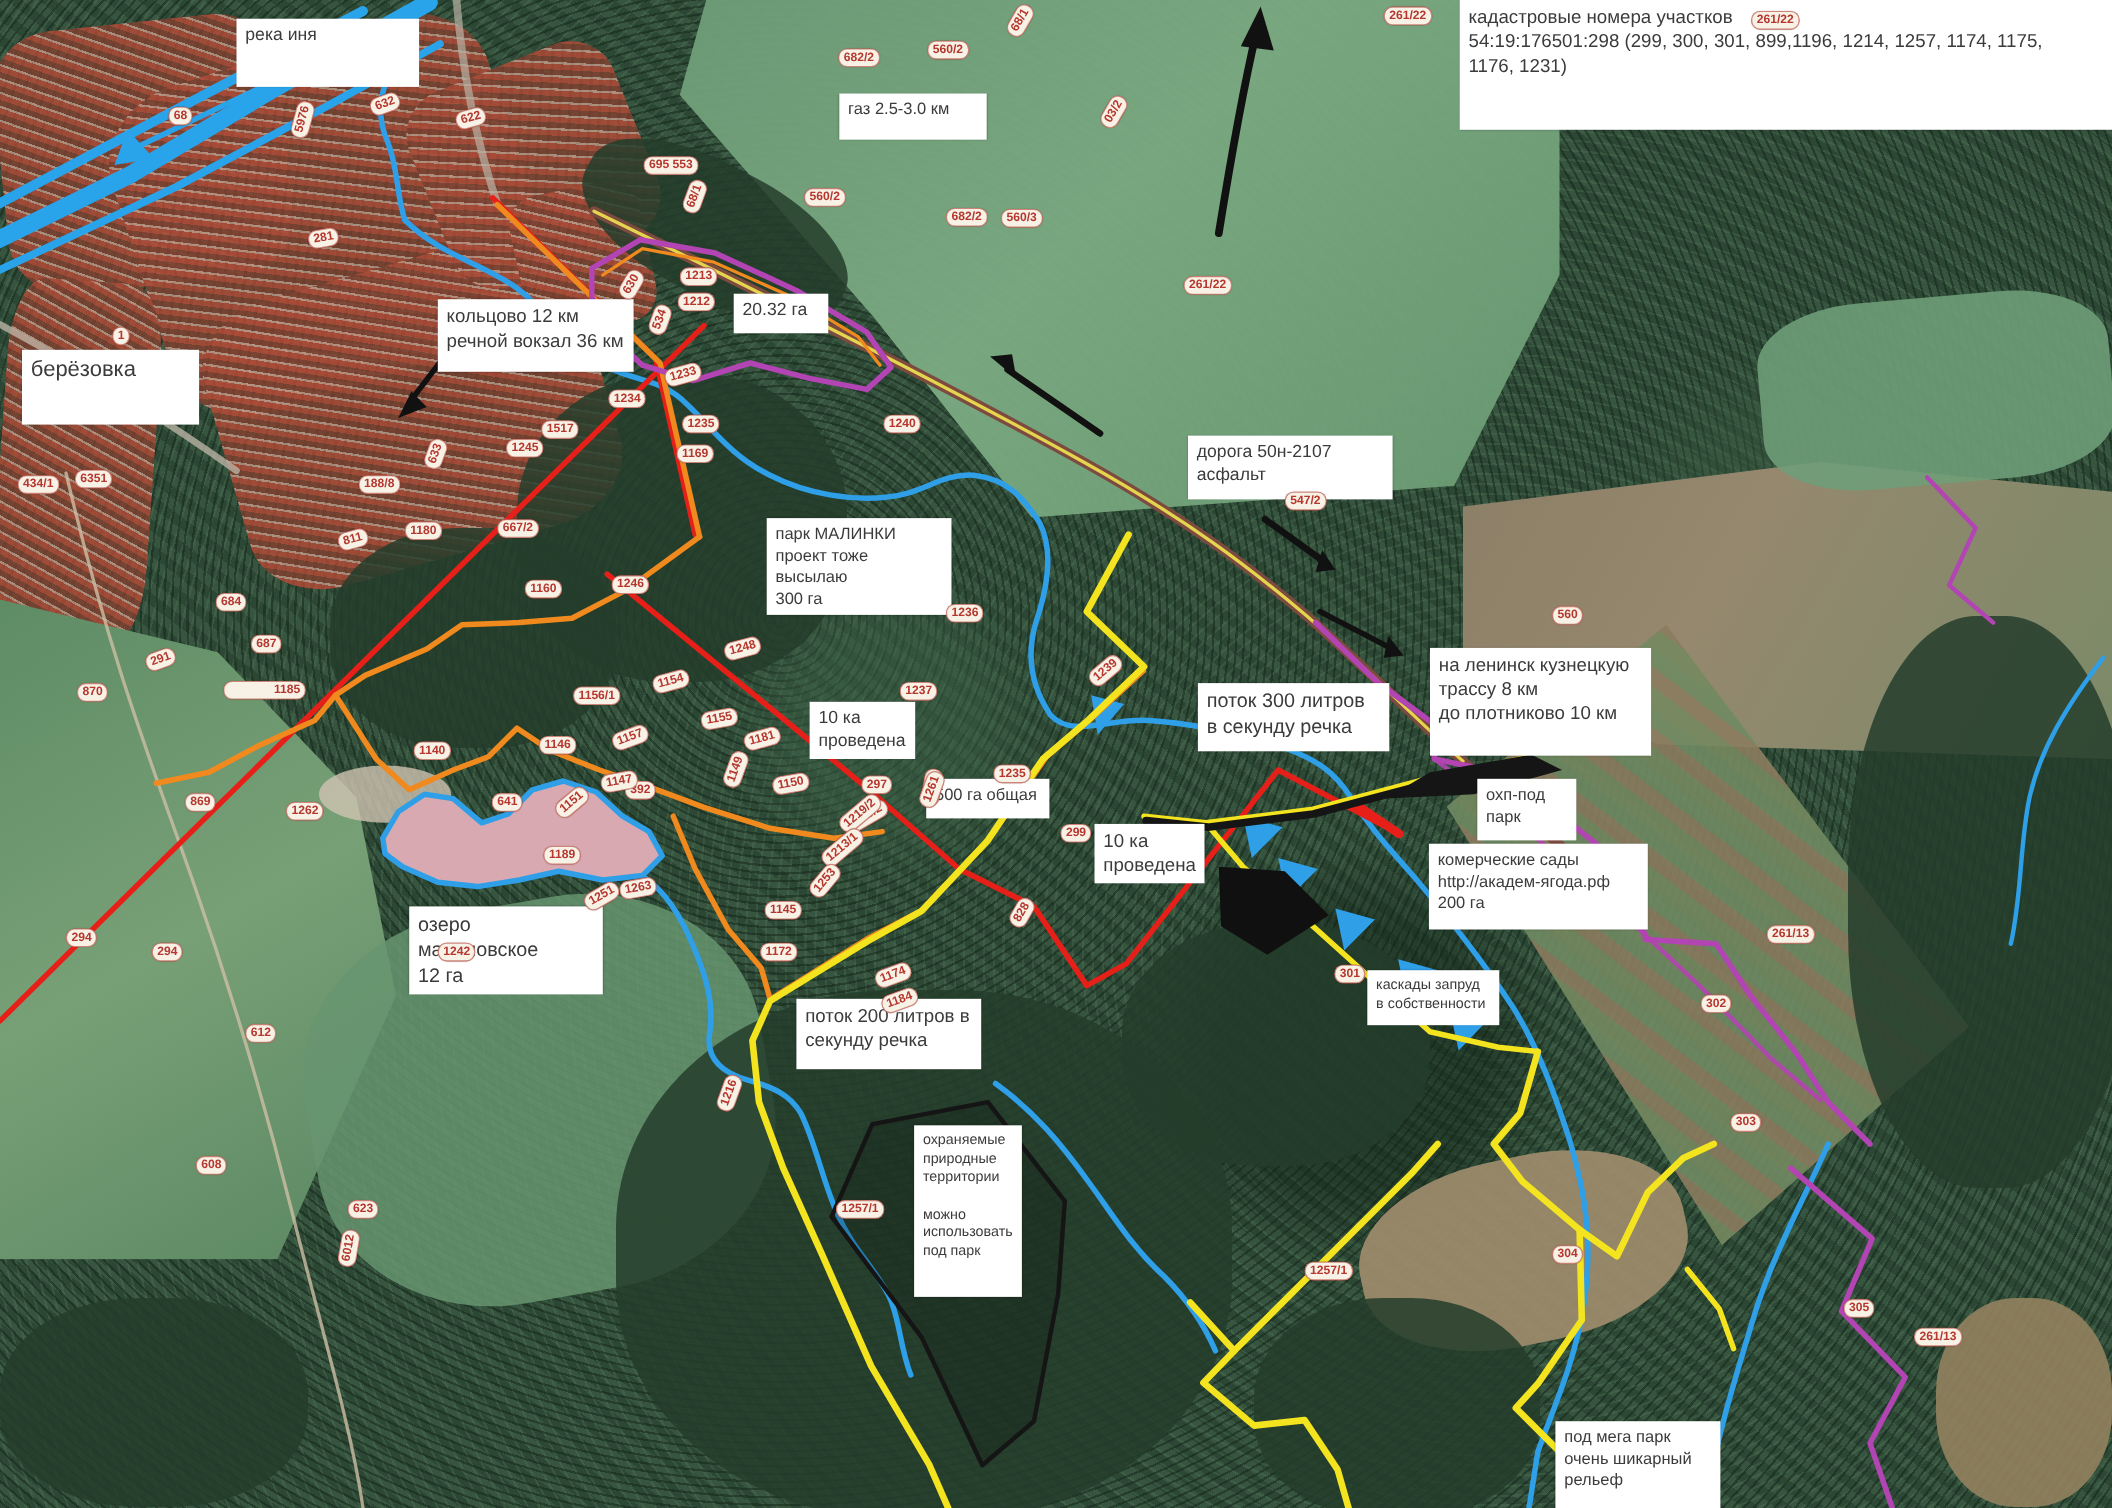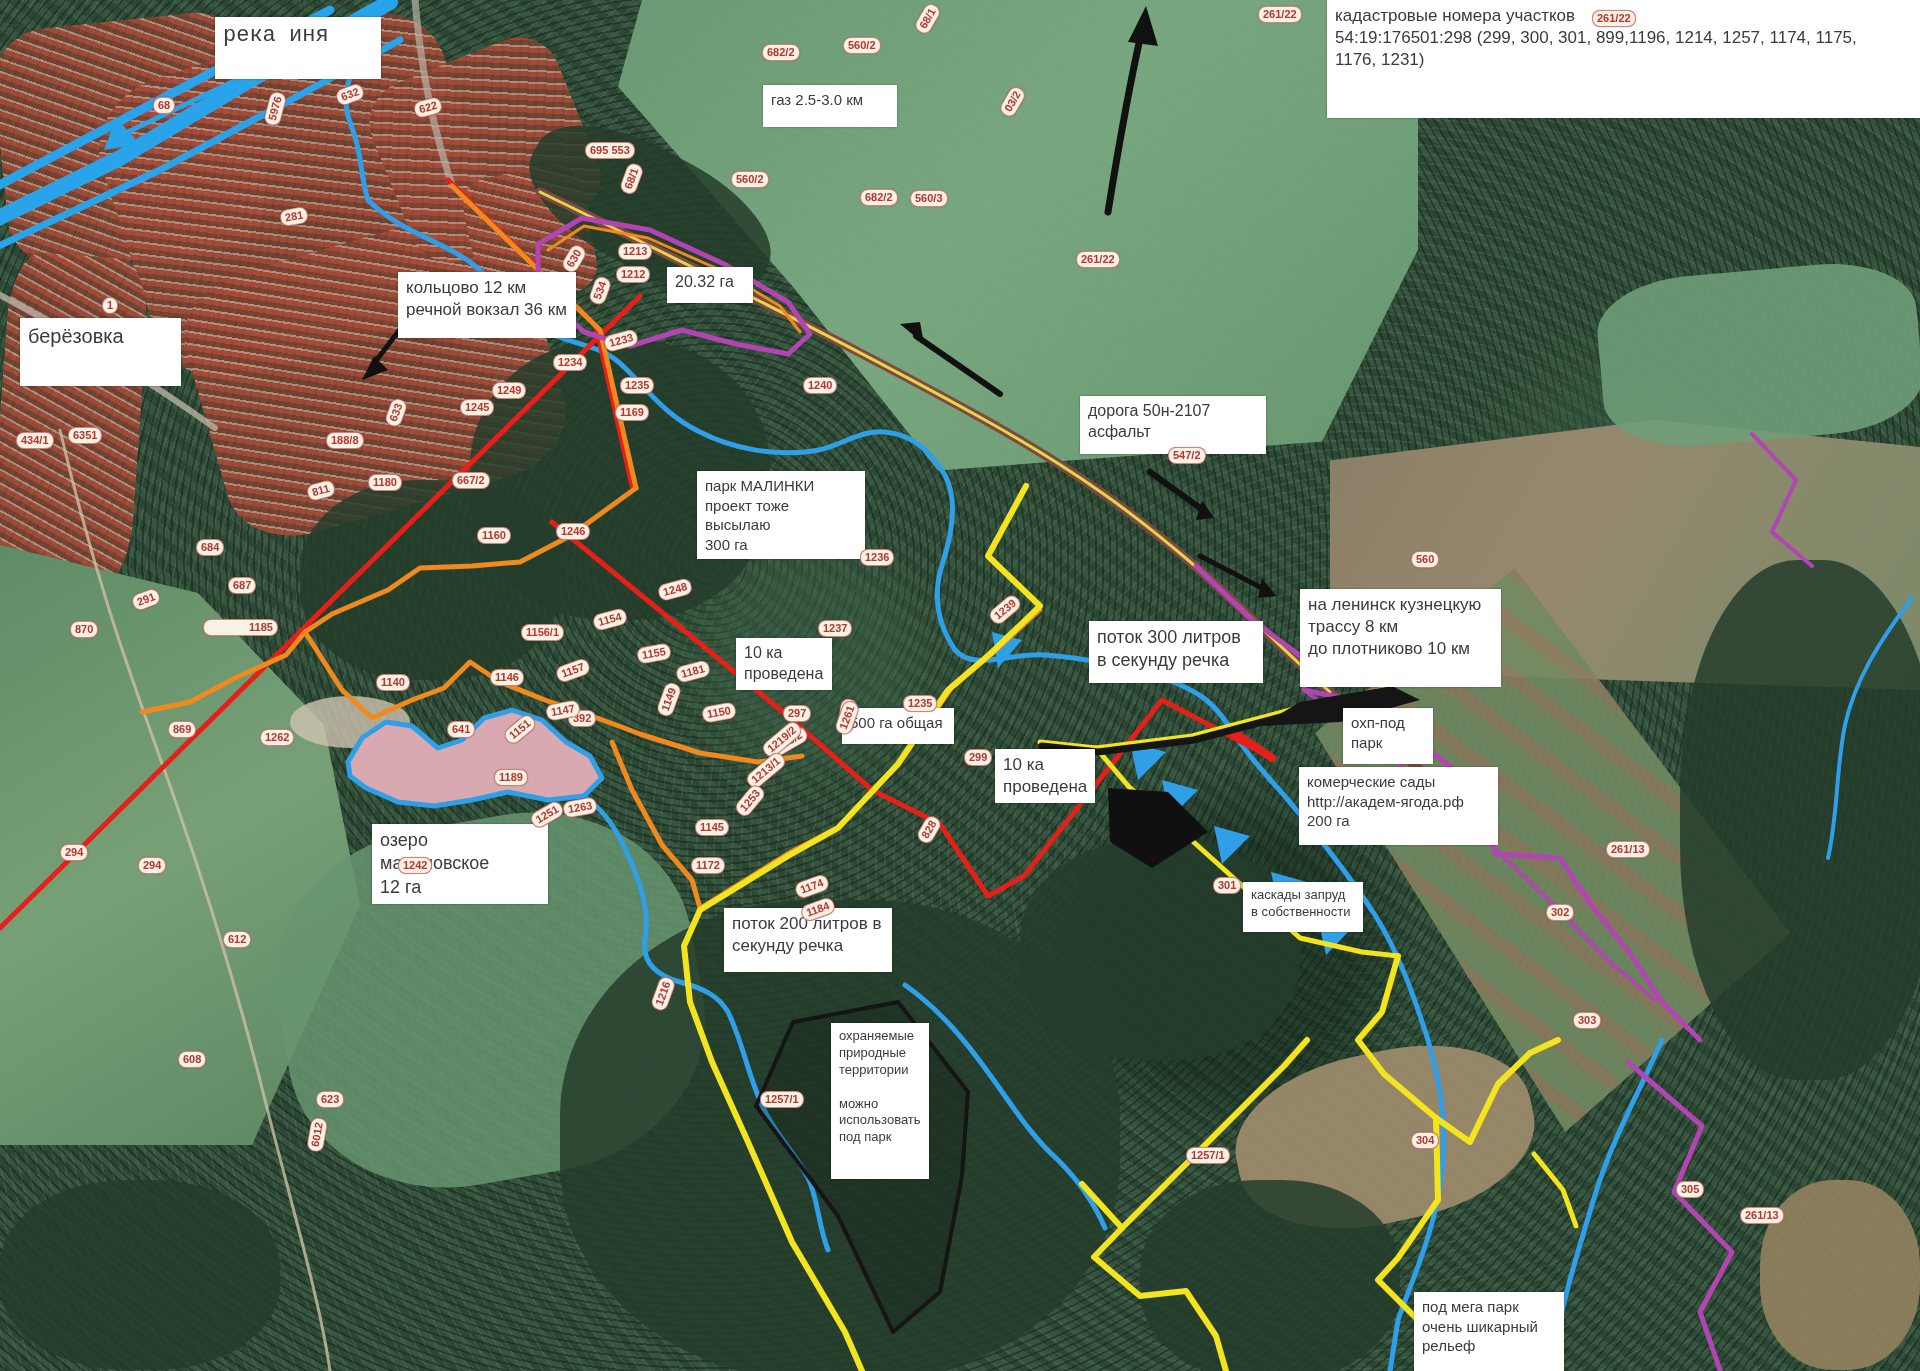--- a/index.html
+++ b/index.html
@@ -145,21 +145,21 @@
       <path d="M1000,394 L916,336" stroke-width="6" fill="none"></path>
       <polygon points="900,324 920,322 924,344" stroke="none"></polygon>
       <path d="M1150,472 L1200,508" stroke-width="6" fill="none"></path>
       <polygon points="1214,518 1196,520 1202,500" stroke="none"></polygon>
       <path d="M1200,556 L1262,588" stroke-width="5" fill="none"></path>
       <polygon points="1276,596 1258,598 1262,578" stroke="none"></polygon>
     </g>
   </svg>
 
   <div id="boxes" class="layer">
-      <div class="box" style="left: 215px; top: 17px; width: 150px; min-height: 52px; font-size: 22px; font-family: Liberation Mono, monospace;">река иня</div>
+      <div class="box" style="left: 215px; top: 17px; width: 150px; min-height: 52px; font-size: 16px;">река иня</div>
       <div class="box" style="left: 1327px; top: 0px; width: 590px; min-height: 108px; font-size: 17px;">кадастровые номера участков
 54:19:176501:298 (299, 300, 301, 899,1196, 1214, 1257, 1174, 1175,
 1176, 1231)</div>
       <div class="box" style="left: 763px; top: 85px; width: 118px; min-height: 32px; font-size: 15px;">газ 2.5-3.0 км</div>
       <div class="box" style="left: 20px; top: 318px; width: 145px; min-height: 58px; font-size: 20px;">берёзовка</div>
       <div class="box" style="left: 398px; top: 272px; width: 162px; min-height: 56px; font-size: 17px;">кольцово 12 км
 речной вокзал 36 км</div>
       <div class="box" style="left: 667px; top: 267px; width: 70px; min-height: 26px; font-size: 16px;">20.32 га</div>
       <div class="box" style="left: 1080px; top: 396px; width: 170px; min-height: 48px; font-size: 16px;">дорога 50н-2107
 асфальт</div>
@@ -221,21 +221,21 @@
       <div class="lbl" style="left: 1076px; top: 251px;">261/22</div>
       <div class="lbl" style="left: 1168px; top: 447px;">547/2</div>
       <div class="lbl" style="left: 560px; top: 250px; transform: rotate(-60deg);">630</div>
       <div class="lbl" style="left: 586px; top: 282px; transform: rotate(-70deg);">534</div>
       <div class="lbl" style="left: 618px; top: 243px;">1213</div>
       <div class="lbl" style="left: 616px; top: 266px;">1212</div>
       <div class="lbl" style="left: 604px; top: 332px; transform: rotate(-15deg);">1233</div>
       <div class="lbl" style="left: 553px; top: 354px;">1234</div>
       <div class="lbl" style="left: 620px; top: 377px;">1235</div>
       <div class="lbl" style="left: 803px; top: 377px;">1240</div>
-      <div class="lbl" style="left: 492px; top: 382px;">1249</div>
+      <div class="lbl" style="left: 492px; top: 382px;">1517</div>
       <div class="lbl" style="left: 460px; top: 399px;">1245</div>
       <div class="lbl" style="left: 382px; top: 404px; transform: rotate(-70deg);">633</div>
       <div class="lbl" style="left: 294px; top: 432px; margin-left: 32px;">188/8</div>
       <div class="lbl" style="left: 307px; top: 482px; transform: rotate(-15deg);">811</div>
       <div class="lbl" style="left: 368px; top: 474px;">1180</div>
       <div class="lbl" style="left: 452px; top: 472px;">667/2</div>
       <div class="lbl" style="left: 477px; top: 527px;">1160</div>
       <div class="lbl" style="left: 556px; top: 523px;">1246</div>
       <div class="lbl" style="left: 615px; top: 404px;">1169</div>
       <div class="lbl" style="left: 860px; top: 549px;">1236</div>

